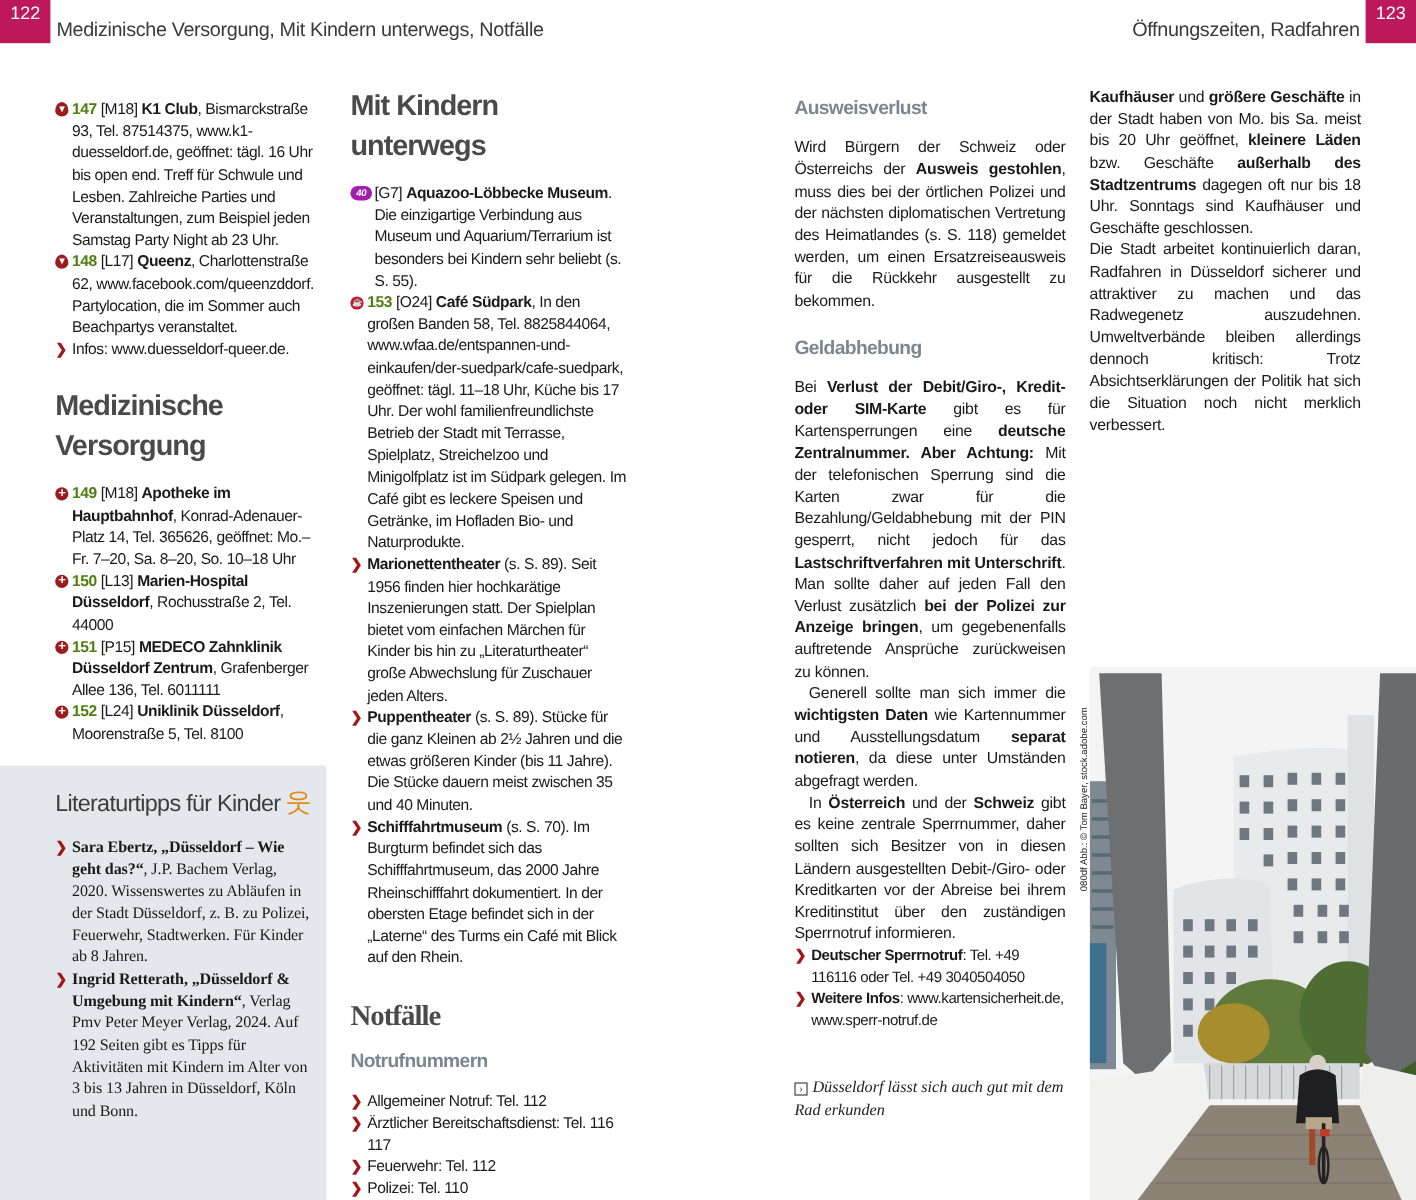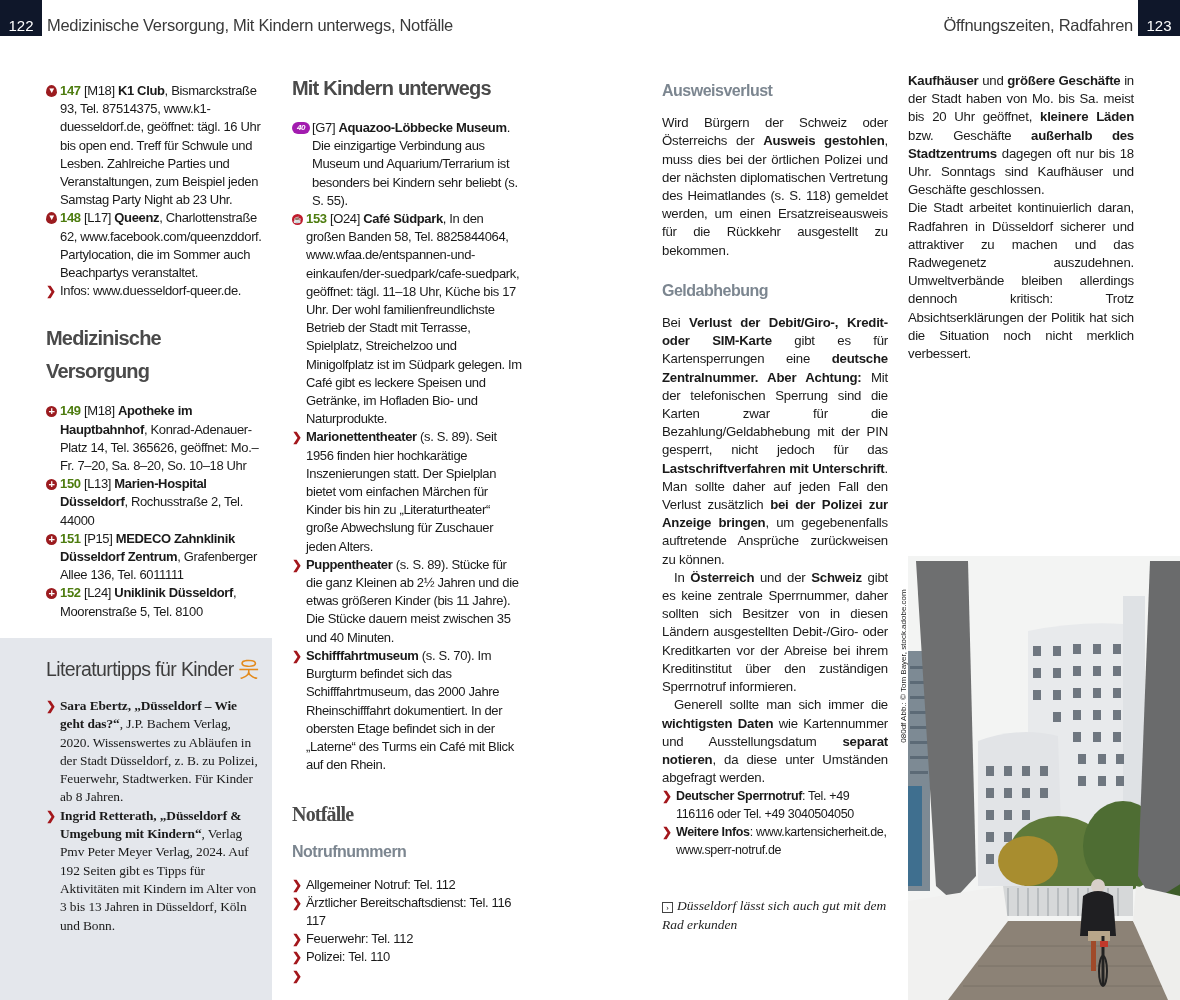--- a/index.html
+++ b/index.html
@@ -1,19 +1,19 @@
 <!DOCTYPE html>
 <html><head>
 <meta charset="utf-8">
 <style>
   * { box-sizing: border-box; margin: 0; padding: 0; }
   html, body { width: 1180px; height: 1000px; background: #ffffff; overflow: hidden; }
   body { position: relative; font-family: "Liberation Sans Narrow", "Liberation Sans", sans-serif; color: #1a1a1a; }
 
-  .page-num { position: absolute; top: 0; height: 36px; background: #0f172a; color: #fff; font-family: "Liberation Sans", sans-serif; font-size: 15px; font-stretch: condensed; display: flex; align-items: flex-end; padding-bottom: 2px; justify-content: center; }
+  .page-num { position: absolute; top: 0; height: 36px; background: #be185d; color: #fff; font-family: "Liberation Sans", sans-serif; font-size: 15px; font-stretch: condensed; display: flex; align-items: flex-end; padding-bottom: 16px; justify-content: center; }
   .page-num.left { left: 0; width: 42px; }
   .page-num.right { right: 0; width: 42px; }
   .running-head { position: absolute; top: 16px; font-family: "Liberation Sans", sans-serif; font-size: 16.5px; color: #3a3a3a; letter-spacing: -0.3px; }
   .running-head.left { left: 47px; }
   .running-head.right { right: 47px; }
 
   .col { position: absolute; font-size: 13px; line-height: 18.2px; letter-spacing: -0.35px; }
   .col-1 { left: 46px; top: 82px; width: 225px; }
   .col-2 { left: 292px; top: 72px; width: 232px; }
   .col-3 { left: 662px; top: 82px; width: 226px; text-align: justify; }
@@ -23,21 +23,21 @@
   .num { color: #4d7c0f; font-weight: bold; }
   .name { font-weight: bold; }
   .chev { color: #a3171c; font-weight: bold; font-size: 12px; position: absolute; left: 0; top: 0; }
 
   .icon-pin { display: inline-block; width: 11px; height: 12px; background: #9b1b1f; border-radius: 50% 50% 50% 50% / 60% 60% 40% 40%; position: absolute; left: 0; top: 3px; color: #fff; font-size: 8px; line-height: 11px; text-align: center; font-weight: bold; }
   .icon-plus { display: inline-block; width: 11px; height: 11px; background: #9b1b1f; border-radius: 50%; position: absolute; left: 0; top: 4px; color: #fff; font-size: 11px; line-height: 10px; text-align: center; font-weight: bold; }
   .icon-cup { display: inline-block; width: 11px; height: 11px; background: #c01a2b; border-radius: 50%; position: absolute; left: 0; top: 4px; color: #fff; font-size: 7px; line-height: 11px; text-align: center; }
   .icon-badge { display: inline-block; width: 18px; height: 12px; background: #a21caf; border-radius: 6px; position: absolute; left: 0; top: 3px; color: #fff; font-size: 8px; line-height: 12px; text-align: center; font-weight: bold; font-style: italic; }
   .entry.badge { padding-left: 20px; }
 
-  h1.section { font-family: "Liberation Sans", sans-serif; font-stretch: condensed; font-weight: bold; font-size: 20px; line-height: 33px; color: #4a4a4a; letter-spacing: -0.8px; margin-bottom: 14px; }
+  h1.section { font-family: "Liberation Sans", sans-serif; font-stretch: condensed; font-weight: bold; font-size: 24px; line-height: 33px; color: #4a4a4a; letter-spacing: -0.8px; margin-bottom: 14px; }
   h2.sub { font-family: "Liberation Sans", sans-serif; font-weight: bold; font-size: 16px; color: #7c8690; letter-spacing: -0.5px; margin-bottom: 14px; }
 
   .col-1 h1.section { margin-top: 22px; margin-bottom: 14px; }
   .col-2 h1.section.notfaelle { margin-top: 24px; margin-bottom: 12px; font-family: Liberation Serif, serif; }
 
   .box { position: absolute; left: 0; top: 638px; width: 272px; height: 362px; background: #e4e7ec; }
   .box-title { position: absolute; left: 46px; top: 654px; font-family: "Liberation Sans", sans-serif; font-size: 19.5px; color: #3d3d3d; letter-spacing: -0.6px; }
   .box-title .kid { color: #e38a1c; font-size: 22px; margin-left: 4px; }
   .box-list { position: absolute; left: 46px; top: 697px; width: 214px; font-family: "Liberation Serif", serif; font-size: 13.4px; line-height: 18.3px; color: #1a1a1a; letter-spacing: -0.1px; }
   .box-list .entry { padding-left: 14px; }
@@ -130,22 +130,22 @@
   <div class="entry">
       <span class="chev">❯</span>
     </div>
 </div>
 
 <div class="col col-3">
   <h2 class="sub">Ausweisverlust</h2>
   <p><span>Wird Bürgern der Schweiz oder Österreichs der </span><b>Ausweis gestohlen</b><span>, muss dies bei der örtlichen Polizei und der nächsten diplomatischen Vertretung des Heimatlandes (s. S. 118) gemeldet werden, um einen Ersatzreiseausweis für die Rückkehr ausgestellt zu bekommen.</span></p>
   <h2 class="sub" style="margin-top:22px">Geldabhebung</h2>
   <p><span>Bei </span><b>Verlust der Debit/Giro-, Kredit- oder SIM-Karte</b><span> gibt es für Kartensperrungen eine </span><b>deutsche Zentralnummer. Aber Achtung:</b><span> Mit der telefonischen Sperrung sind die Karten zwar für die Bezahlung/Geldabhebung mit der PIN gesperrt, nicht jedoch für das </span><b>Lastschriftverfahren mit Unterschrift</b><span>. Man sollte daher auf jeden Fall den Verlust zusätzlich </span><b>bei der Polizei zur Anzeige bringen</b><span>, um gegebenenfalls auftretende Ansprüche zurückweisen zu können.</span></p>
+  <p class="indent"><span>Generell sollte man sich immer die </span><b>wichtigsten Daten</b><span> wie Kartennummer und Ausstellungsdatum </span><b>separat notieren</b><span>, da diese unter Umständen abgefragt werden.</span></p>
   <p class="indent"><span>In </span><b>Österreich</b><span> und der </span><b>Schweiz</b><span> gibt es keine zentrale Sperrnummer, daher sollten sich Besitzer von in diesen Ländern ausgestellten Debit-/Giro- oder Kreditkarten vor der Abreise bei ihrem Kreditinstitut über den zuständigen Sperrnotruf informieren.</span></p>
-  <p class="indent"><span>Generell sollte man sich immer die </span><b>wichtigsten Daten</b><span> wie Kartennummer und Ausstellungsdatum </span><b>separat notieren</b><span>, da diese unter Umständen abgefragt werden.</span></p>
   <div class="entry"><span class="chev">❯</span><span class="name">Deutscher Sperrnotruf</span><span>: Tel. +49 116116 oder Tel. +49 3040504050</span></div>
   <div class="entry"><span class="chev">❯</span><span class="name">Weitere Infos</span><span>: www.kartensicherheit.de, www.sperr-notruf.de</span></div>
 </div>
 
 <div class="caption">
   <span class="arrow-box">›</span><span>Düsseldorf lässt sich auch gut mit dem Rad erkunden</span>
 </div>
 
 <div class="col col-4">
   <p><b>Kaufhäuser</b><span> und </span><b>größere Geschäfte</b><span> in der Stadt haben von Mo. bis Sa. meist bis 20 Uhr geöffnet, </span><b>kleinere Läden</b><span> bzw. Geschäfte </span><b>außerhalb des Stadtzentrums</b><span> dagegen oft nur bis 18 Uhr. Sonntags sind Kaufhäuser und Geschäfte geschlossen.</span></p>

